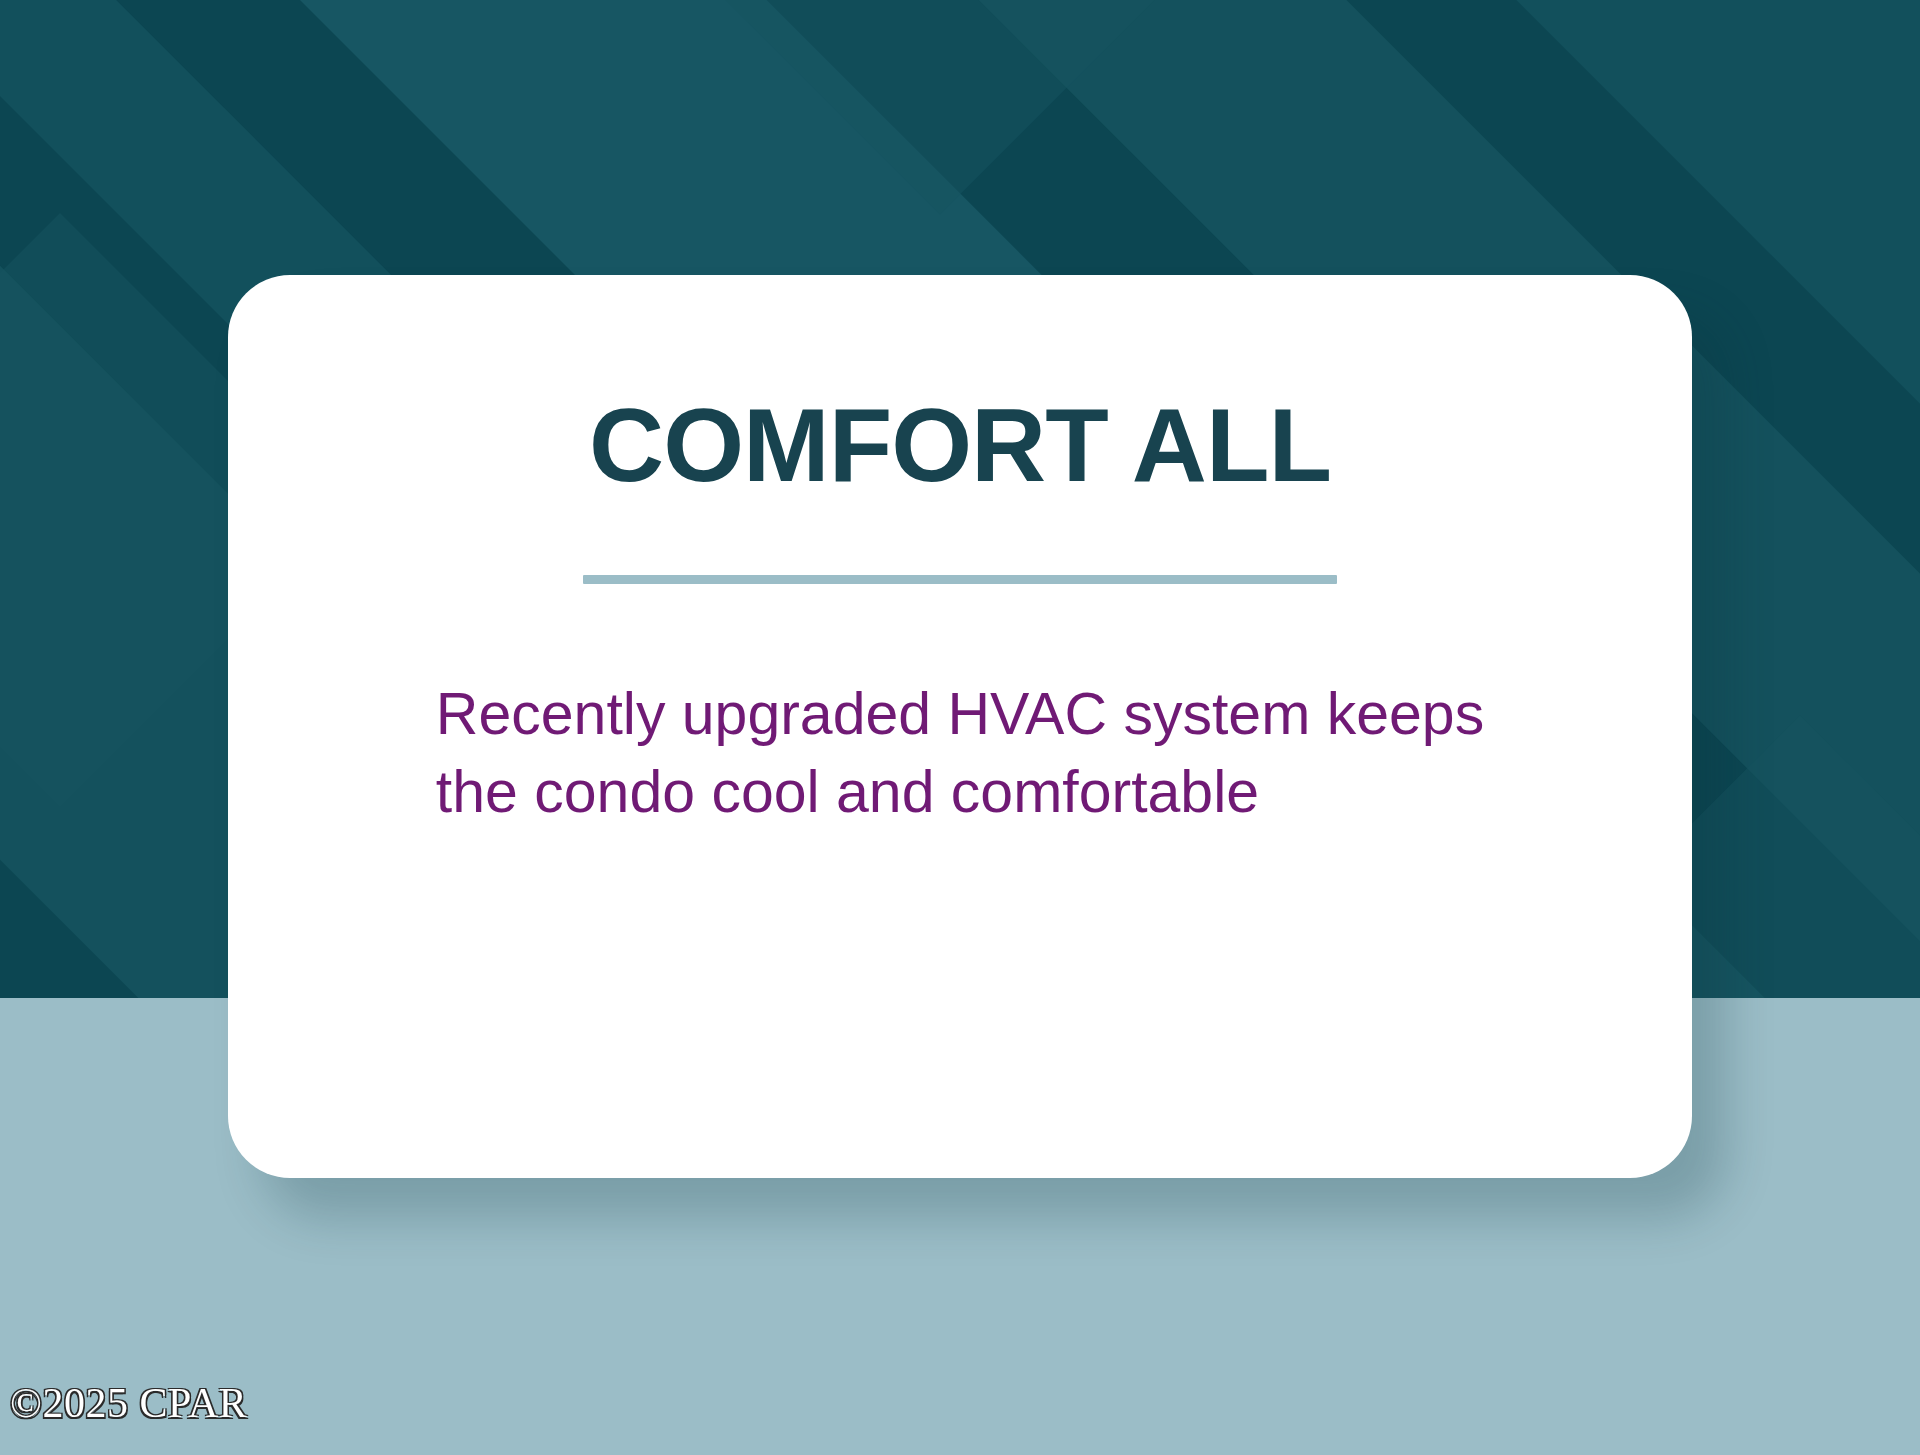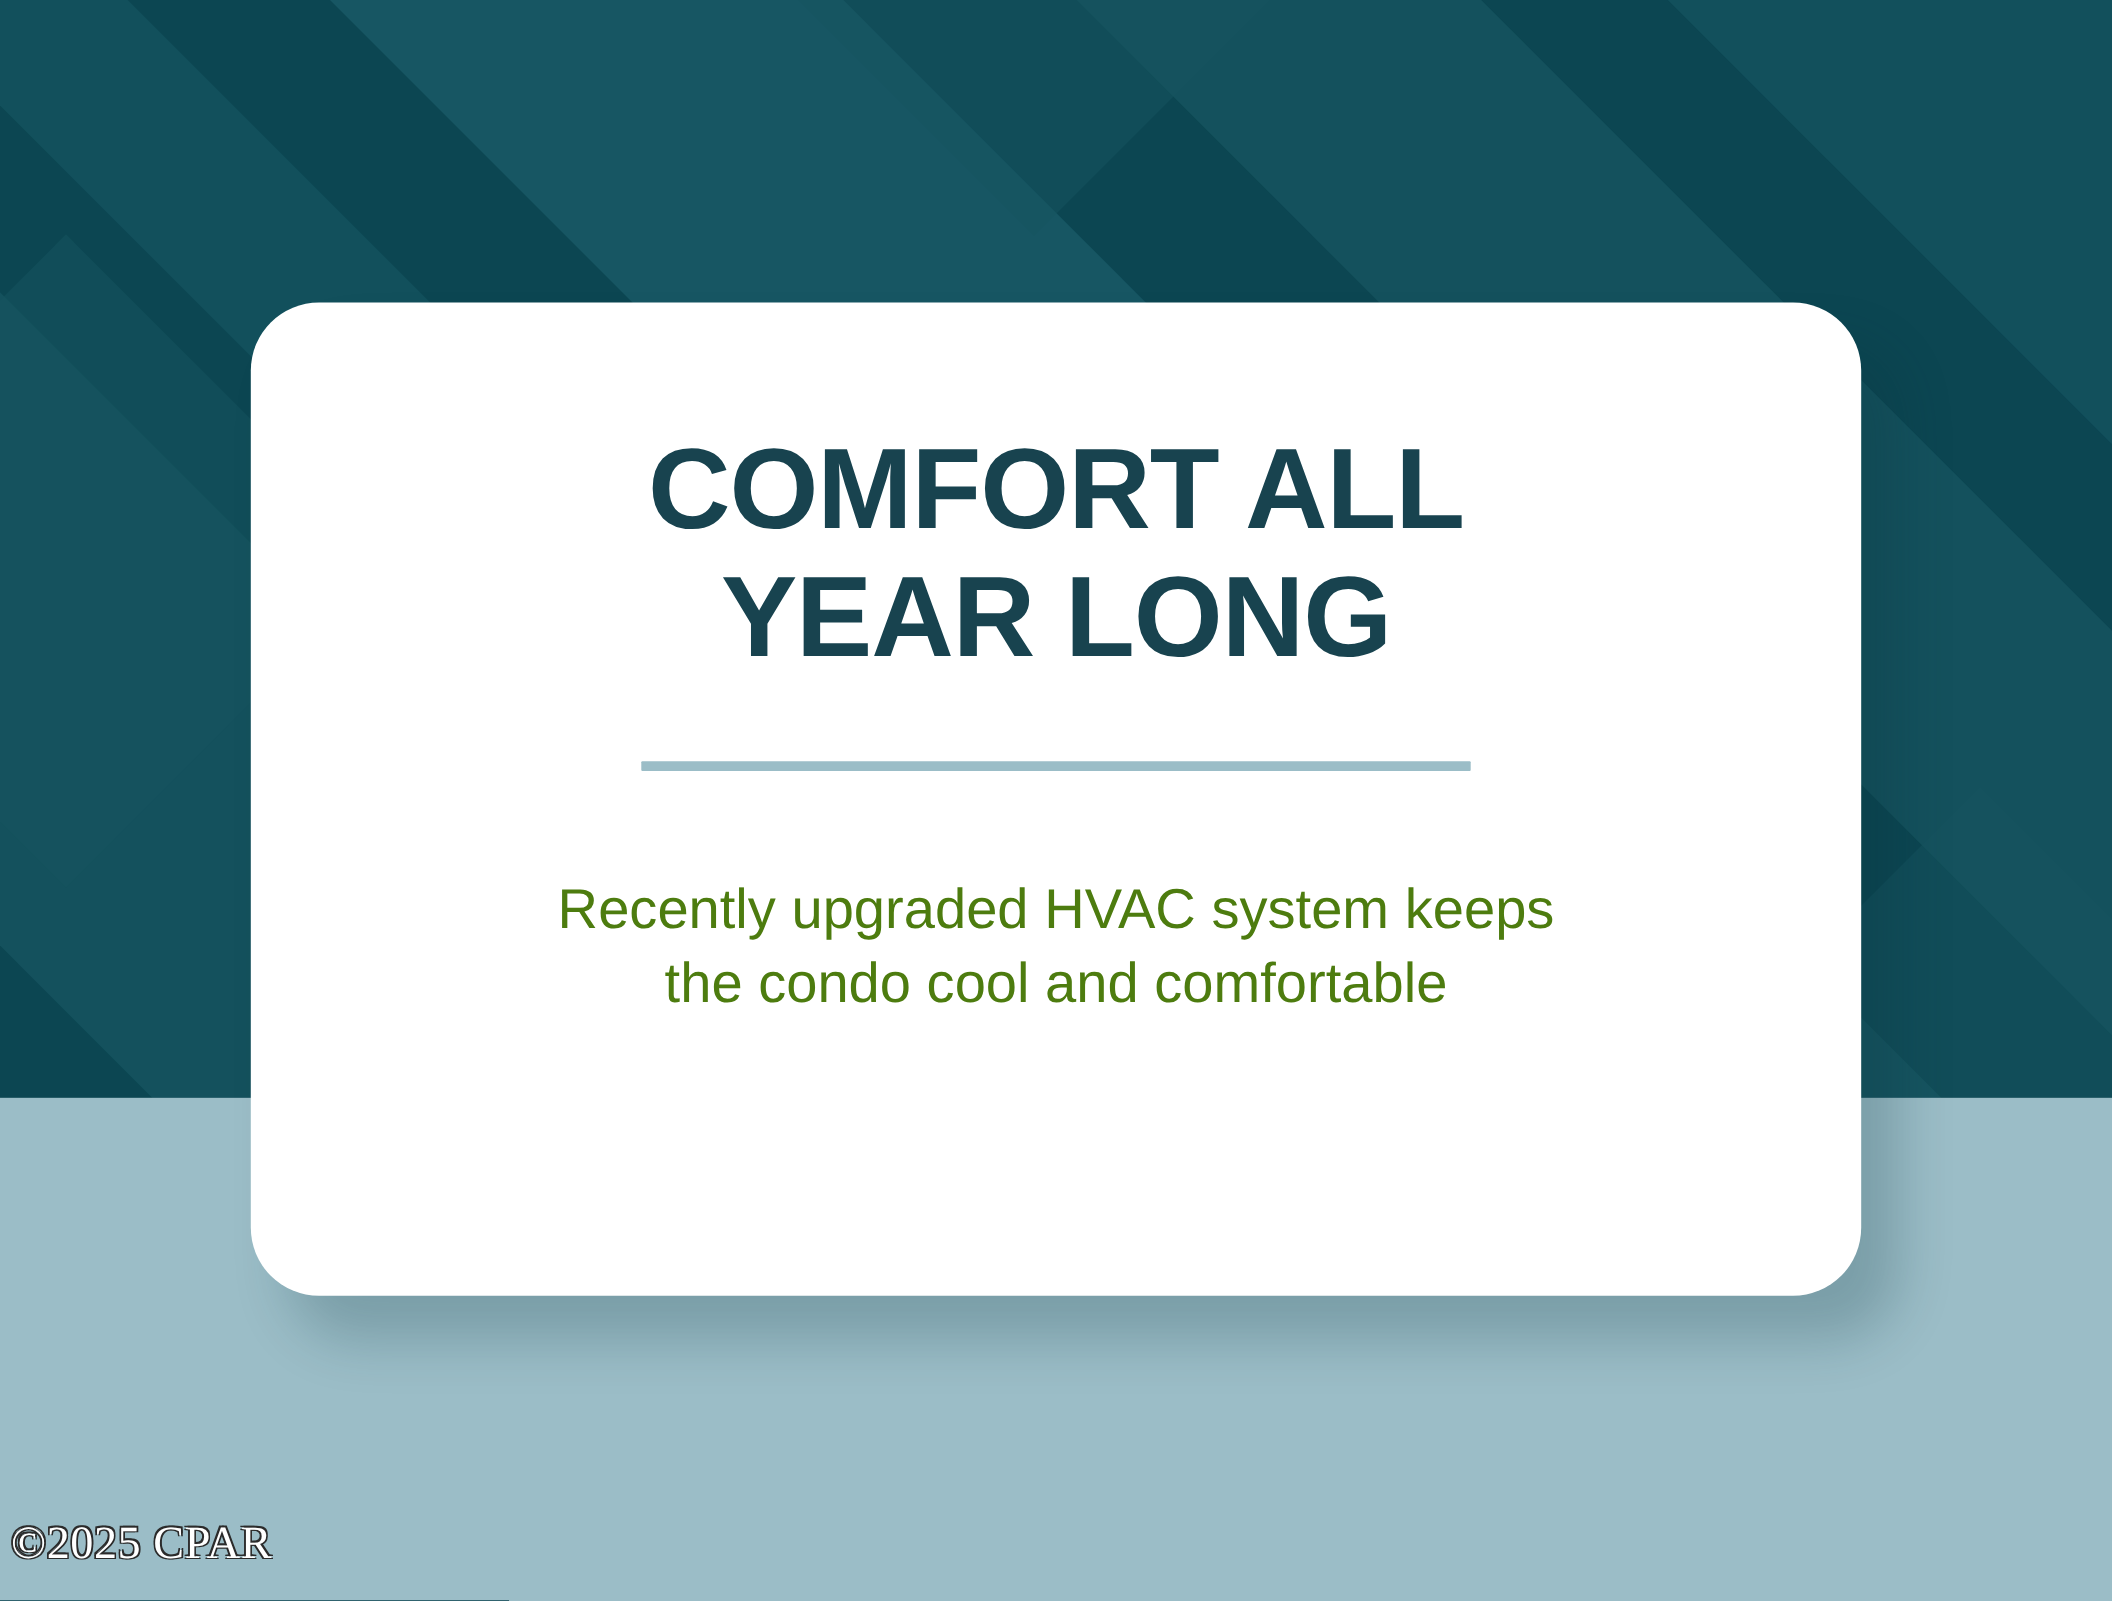--- a/index.html
+++ b/index.html
@@ -102,25 +102,25 @@
   #divider {
     margin-top: 72px;
     width: 754px;
     height: 9px;
     background: #9BBDC7;
     border-radius: 1px;
   }
 
   #subtext {
     margin-top: 92px;
-    text-align: center;
-    color: #4d7c0f;
+    text-align: left;
+    color: #701a75;
     font-family: "Liberation Sans", sans-serif;
     font-weight: 300;
-    font-size: 51px;
+    font-size: 59px;
     line-height: 1.32;
     letter-spacing: 0px;
     max-width: 1260px;
   }
   #subtext .sub-line { display: block; white-space: nowrap; }
 
   
   #copyright {
     position: absolute;
     left: 10px;
@@ -160,21 +160,20 @@
     <div class="bg-diamond" style="left:1620px; top:790px;  width:360px;  height:360px;  opacity:0.55;"></div>
   </div>
 
   <div class="bg-bottom"></div>
 </div>
 
 <div id="card">
 
   <h1 id="headline">
     <span class="hl-line">COMFORT ALL</span>
-    <span class="hl-line">YEAR LONG</span>
   </h1>
 
   <div id="divider"></div>
 
   <p id="subtext">
     <span class="sub-line">Recently upgraded HVAC system keeps</span>
     <span class="sub-line">the condo cool and comfortable</span>
   </p>
 
 </div>

